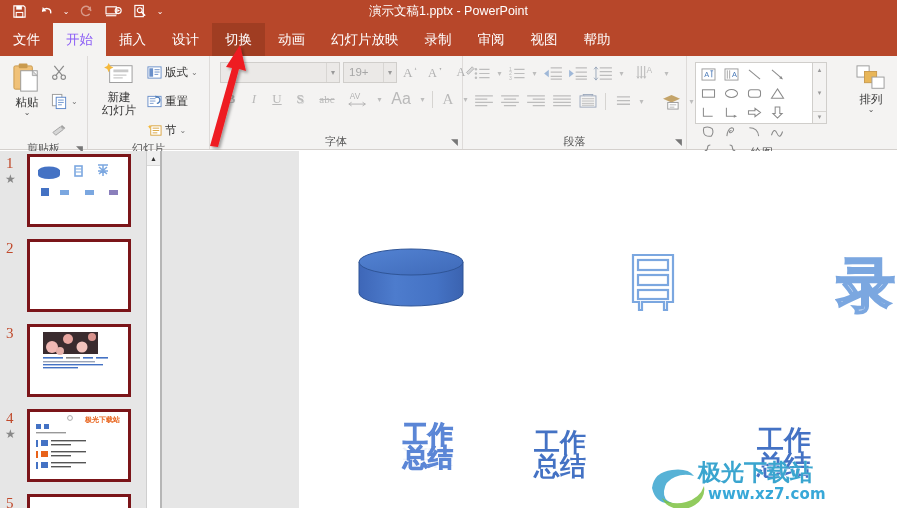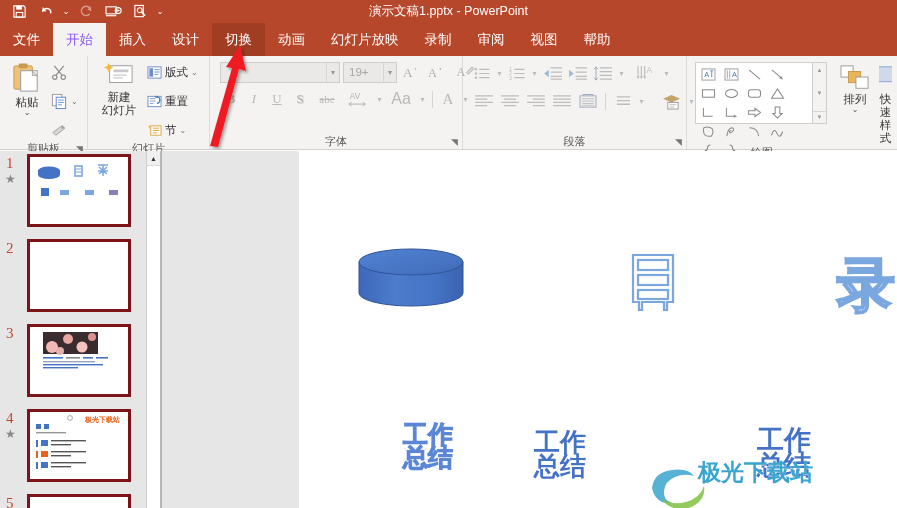--- a/index.html
+++ b/index.html
@@ -694,21 +694,21 @@
                   <path d="M6 1 q3 0 3 3 q0 3 3 3 q-3 0-3 3 q0 3-3 3" fill="none" stroke="#8a8a8a" stroke-width="1.1"></path>
                 </svg>
               </div>
           </div>
           <div class="galscroll">
             <div>▴</div>
             <div>▾</div>
             <div style="border-top:1px solid #d6d4d1;width:100%;text-align:center">▾</div>
           </div>
         </div>
-        <div class="bigbtn" style="width:48px;margin-left:12px">
+        <div class="bigbtn" style="width:48px;margin-left:28px">
           <span class="icon">
             <svg width="32" height="28" viewBox="0 0 34 30">
               <rect x="2" y="2" width="13" height="12" fill="#fff" stroke="#9a9a9a" stroke-width="1"></rect>
               <rect x="10" y="8" width="13" height="12" fill="#e8b659" stroke="#c99a4e" stroke-width="1"></rect>
               <rect x="18" y="14" width="13" height="12" fill="#fff" stroke="#9a9a9a" stroke-width="1"></rect>
             </svg>
           </span>
           <span class="lbl">排列</span>
           <span class="caret">⌄</span>
         </div>
@@ -873,20 +873,21 @@
 总结</div>
     </div>
   </div>
 
   <div class="watermark">
     <svg width="248" height="54" viewBox="0 0 248 54" style="position:absolute;left:0;top:4px">
       <path d="M6 30 q2-16 20-18 q16-2 22 6 q-10-3-19 1 q-10 4-11 14 q-1 9 8 12 q-16 2-20-15z" fill="#3aa5cf" opacity=".85"></path>
       <path d="M16 40 q10 8 24 4 q14-4 18-16 q2 12-9 19 q-13 8-26 1 q-5-3-7-8z" fill="#7ec242" opacity=".85"></path>
     </svg>
     <div class="wm-text">极光下载站</div>
+    <div class="wm-url">www.xz7.com</div>
   </div>
 
   <div class="red-arrow">
     <svg width="68" height="110" viewBox="0 0 68 110">
       <defs>
         <filter id="arrshadow" x="-30%" y="-10%" width="170%" height="130%">
           <feDropShadow dx="2" dy="2" stdDeviation="1.6" flood-color="#000" flood-opacity=".35"></feDropShadow>
         </filter>
       </defs>
       <g filter="url(#arrshadow)">

